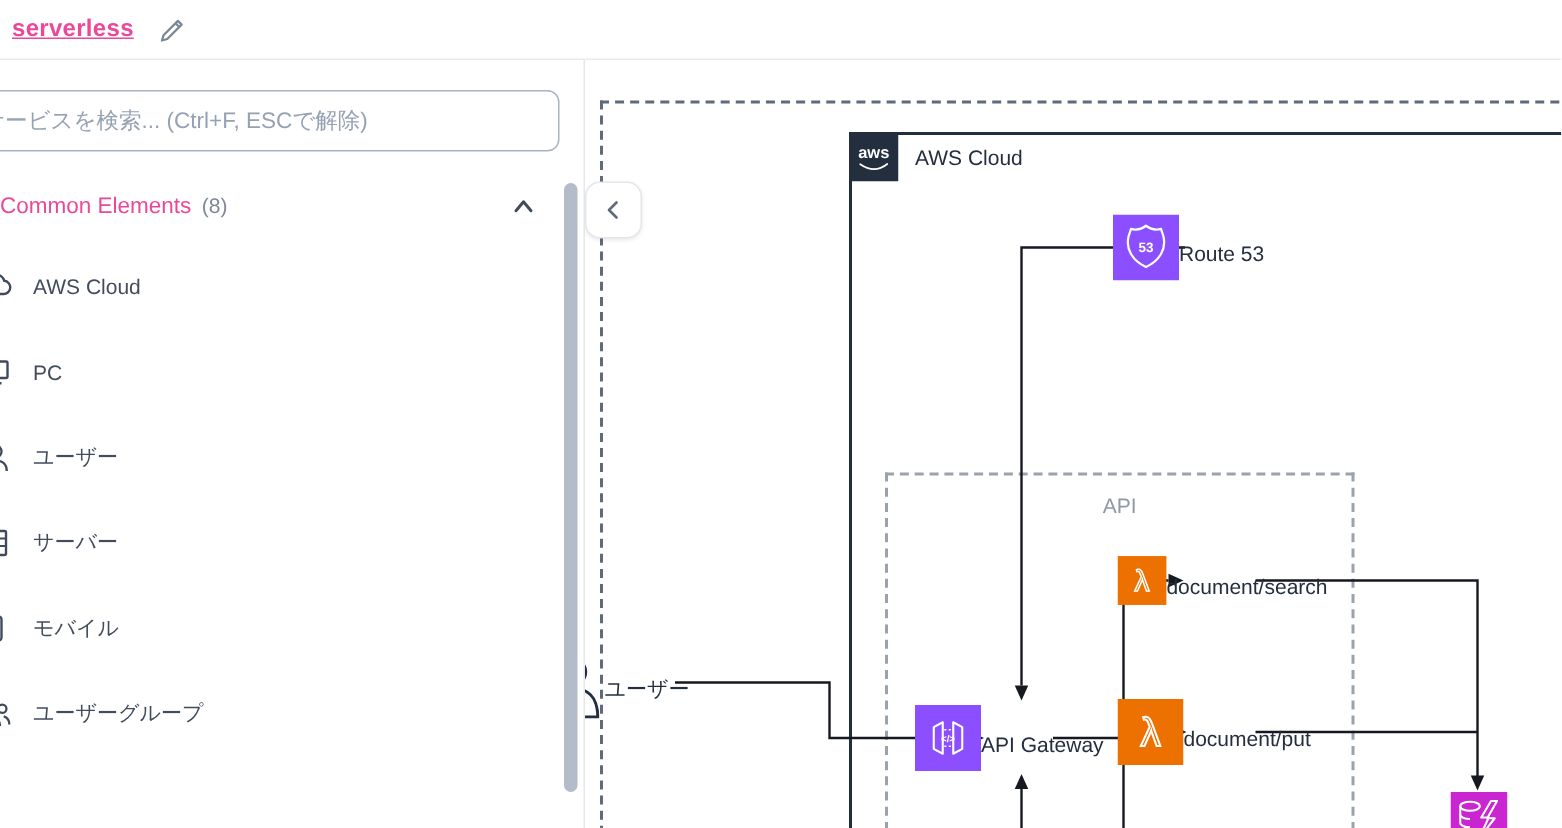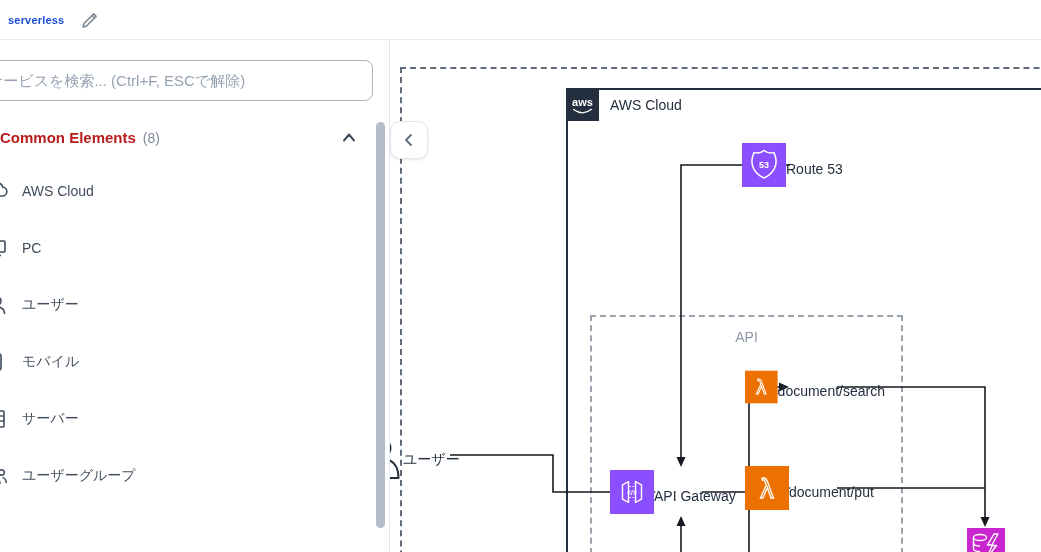--- a/index.html
+++ b/index.html
@@ -3,32 +3,32 @@
 <meta charset="utf-8">
 <style>
   * { margin:0; padding:0; box-sizing:border-box; }
   html,body { width:1041px; height:552px; overflow:hidden; background:#fff;
     font-family:"Liberation Sans","DejaVu Sans",sans-serif; }
   .app { position:relative; width:1041px; height:552px; background:#fff; overflow:hidden; }
 
   
   .header { position:absolute; left:0; top:0; width:1041px; height:40px; background:#fff;
     border-bottom:1px solid #e9ebed; display:flex; align-items:center; padding-left:8px; z-index:30; }
-  .title { font-size:11px; font-weight:700; color:#1d4ed8; letter-spacing:.2px; }
+  .title { font-size:16px; font-weight:700; color:#ec4899; letter-spacing:.2px;text-decoration:underline; }
   .pencil { margin-left:16px; display:inline-flex; cursor:pointer; }
 
   
   .sidebar { position:absolute; left:0; top:41px; width:389px; height:511px; background:#fff; z-index:20; }
   .sidebar-divider { position:absolute; left:389px; top:40px; width:1px; height:512px; background:#e4e7eb; z-index:21; }
   .search-input { position:absolute; left:-27px; top:19px; width:400px; height:41px;
     border:1px solid #a9b4bc; border-radius:8px; padding:0 14px; font-size:15px; color:#16191f;
     font-family:inherit; outline:none; background:#fff; }
   .search-input::placeholder { color:#96a2b3; }
   .section-header { position:absolute; left:0; top:88px; width:370px; height:20px; cursor:pointer; }
-  .sec-title { font-size:15px; font-weight:700; color:#b91c1c; }
+  .sec-title { font-size:15px; font-weight:400; color:#ec4899; }
   .sec-count { font-size:14px; color:#7d8998; margin-left:7px; }
   .chev-up { position:absolute; left:340px; top:0; }
   .items { position:absolute; left:0; top:121px; width:370px; }
   .item { position:relative; height:57px; display:flex; align-items:center; cursor:pointer; }
   .item .ic { position:absolute; left:-15px; width:24px; height:24px; }
   .item .lbl { margin-left:22px; font-size:14px; color:#414d5c; }
   .scrollbar-thumb { position:absolute; left:376px; top:81px; width:9px; height:406px;
     background:#b3bcc8; border-radius:5px; }
 
   
@@ -107,34 +107,34 @@
           <svg width="24" height="24" viewBox="0 0 24 24">
               <circle cx="12" cy="8" r="4" fill="none" stroke="#3f4b5c" stroke-width="1.6"></circle>
               <path d="M4.5 21c0-5 3.5-7 7.5-7s7.5 2 7.5 7" fill="none" stroke="#3f4b5c" stroke-width="1.6"></path>
             </svg>
         </span>
         <span class="lbl">ユーザー</span>
       </div>
       <div class="item">
         <span class="ic">
           <svg width="24" height="24" viewBox="0 0 24 24">
-              <rect x="8" y="4" width="8" height="16" rx="2" fill="none" stroke="#3f4b5c" stroke-width="1.6"></rect>
-            </svg>
-        </span>
-        <span class="lbl">モバイル</span>
-      </div>
-      <div class="item">
-        <span class="ic">
-          <svg width="24" height="24" viewBox="0 0 24 24">
               <rect x="5" y="4" width="14" height="16" rx="1" fill="none" stroke="#3f4b5c" stroke-width="1.6"></rect>
               <line x1="5" y1="9" x2="19" y2="9" stroke="#3f4b5c" stroke-width="1.4"></line>
               <line x1="5" y1="14" x2="19" y2="14" stroke="#3f4b5c" stroke-width="1.4"></line>
             </svg>
         </span>
         <span class="lbl">サーバー</span>
+      </div>
+      <div class="item">
+        <span class="ic">
+          <svg width="24" height="24" viewBox="0 0 24 24">
+              <rect x="8" y="4" width="8" height="16" rx="2" fill="none" stroke="#3f4b5c" stroke-width="1.6"></rect>
+            </svg>
+        </span>
+        <span class="lbl">モバイル</span>
       </div>
       <div class="item">
         <span class="ic">
           <svg width="24" height="24" viewBox="0 0 24 24">
               <circle cx="9" cy="8" r="3.4" fill="none" stroke="#3f4b5c" stroke-width="1.5"></circle>
               <path d="M3 20c0-4.5 3-6 6-6s6 1.5 6 6" fill="none" stroke="#3f4b5c" stroke-width="1.5"></path>
               <circle cx="16.5" cy="8.5" r="2.8" fill="none" stroke="#3f4b5c" stroke-width="1.5"></circle>
               <path d="M17.5 13.6c2.2.6 3.7 2.2 3.7 5.4" fill="none" stroke="#3f4b5c" stroke-width="1.5"></path>
             </svg>
         </span>

